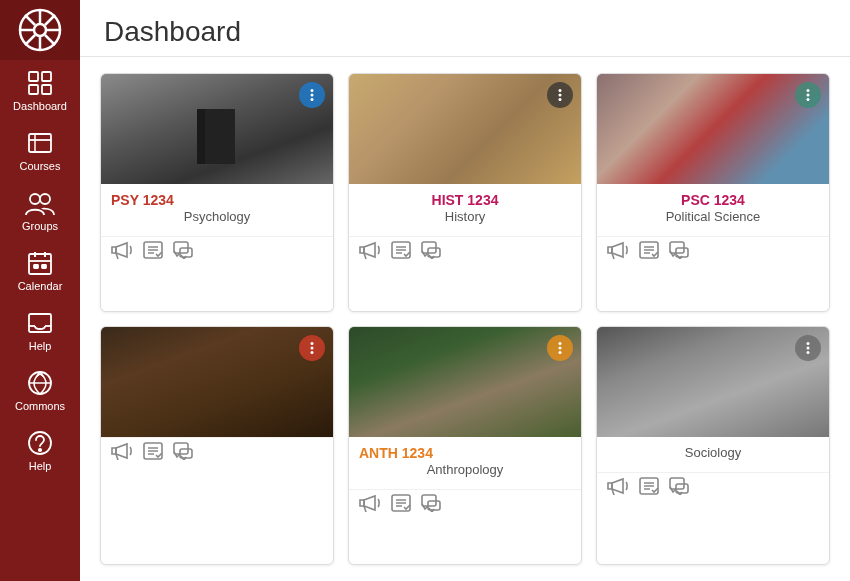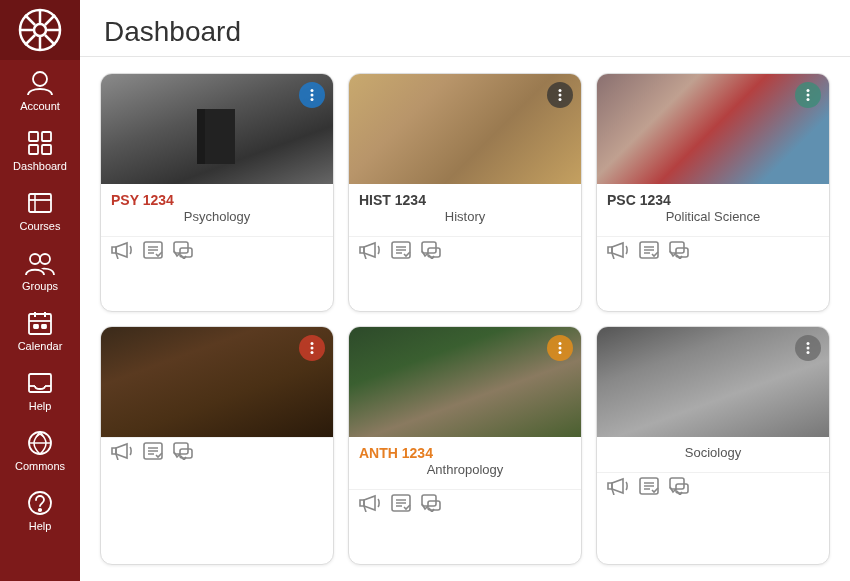--- a/index.html
+++ b/index.html
@@ -83,21 +83,21 @@
       grid-template-rows: repeat(2, 1fr);
       gap: 14px;
       overflow-y: auto;
       flex: 1;
     }
 
     
     .course-card {
       background: #fff;
       border: 1px solid #ddd;
-      border-radius: 12px;
+      border-radius: 6px;
       overflow: hidden;
       display: flex;
       flex-direction: column;
       box-shadow: 0 1px 3px rgba(0,0,0,0.08);
     }
     .card-image {
       position: relative;
       height: 110px;
       overflow: hidden;
     }
@@ -177,21 +177,21 @@
 
     
     .dot-blue { background: rgba(30,120,200,0.85); }
     .dot-dark { background: rgba(50,50,50,0.75); }
     .dot-teal { background: rgba(60,140,120,0.8); }
     .dot-red { background: rgba(200,60,40,0.85); }
     .dot-orange { background: rgba(220,140,30,0.9); }
     .dot-gray { background: rgba(100,100,100,0.7); }
 
     .code-red { color: #c0392b; }
-    .code-dark { color: #404040; }
+    .code-dark { color: #be185d; text-align: center; }
     .code-orange { color: #e67e22; }
   </style>
 </head>
 <body>
 
 <nav class="sidebar">
   <div class="sidebar-logo">
 
     <svg width="44" height="44" viewBox="0 0 44 44" fill="none" xmlns="http://www.w3.org/2000/svg">
       <circle cx="22" cy="22" r="20" stroke="white" stroke-width="2.5"></circle>
@@ -200,29 +200,20 @@
       <line x1="22" y1="28" x2="22" y2="42" stroke="white" stroke-width="2.5"></line>
       <line x1="2" y1="22" x2="16" y2="22" stroke="white" stroke-width="2.5"></line>
       <line x1="28" y1="22" x2="42" y2="22" stroke="white" stroke-width="2.5"></line>
       <line x1="7" y1="7" x2="17" y2="17" stroke="white" stroke-width="2.5"></line>
       <line x1="27" y1="27" x2="37" y2="37" stroke="white" stroke-width="2.5"></line>
       <line x1="37" y1="7" x2="27" y2="17" stroke="white" stroke-width="2.5"></line>
       <line x1="17" y1="27" x2="7" y2="37" stroke="white" stroke-width="2.5"></line>
     </svg>
   </div>
 
-  <div class="sidebar-item">
-    <div class="icon-wrap">
-      <svg width="32" height="32" viewBox="0 0 32 32">
-        <circle cx="16" cy="12" r="7" stroke="white" stroke-width="1.8" fill="none"></circle>
-        <path d="M4 28 C4 20 28 20 28 28" stroke="white" stroke-width="1.8" fill="none"></path>
-      </svg>
-    </div>
-    <span>Account</span>
-  </div>
 
   <div class="sidebar-item">
     <div class="icon-wrap">
       <svg width="28" height="28" viewBox="0 0 28 28">
         <rect x="3" y="3" width="9" height="9" rx="1" stroke="white" stroke-width="1.8" fill="none"></rect>
         <rect x="16" y="3" width="9" height="9" rx="1" stroke="white" stroke-width="1.8" fill="none"></rect>
         <rect x="3" y="16" width="9" height="9" rx="1" stroke="white" stroke-width="1.8" fill="none"></rect>
         <rect x="16" y="16" width="9" height="9" rx="1" stroke="white" stroke-width="1.8" fill="none"></rect>
       </svg>
     </div>

